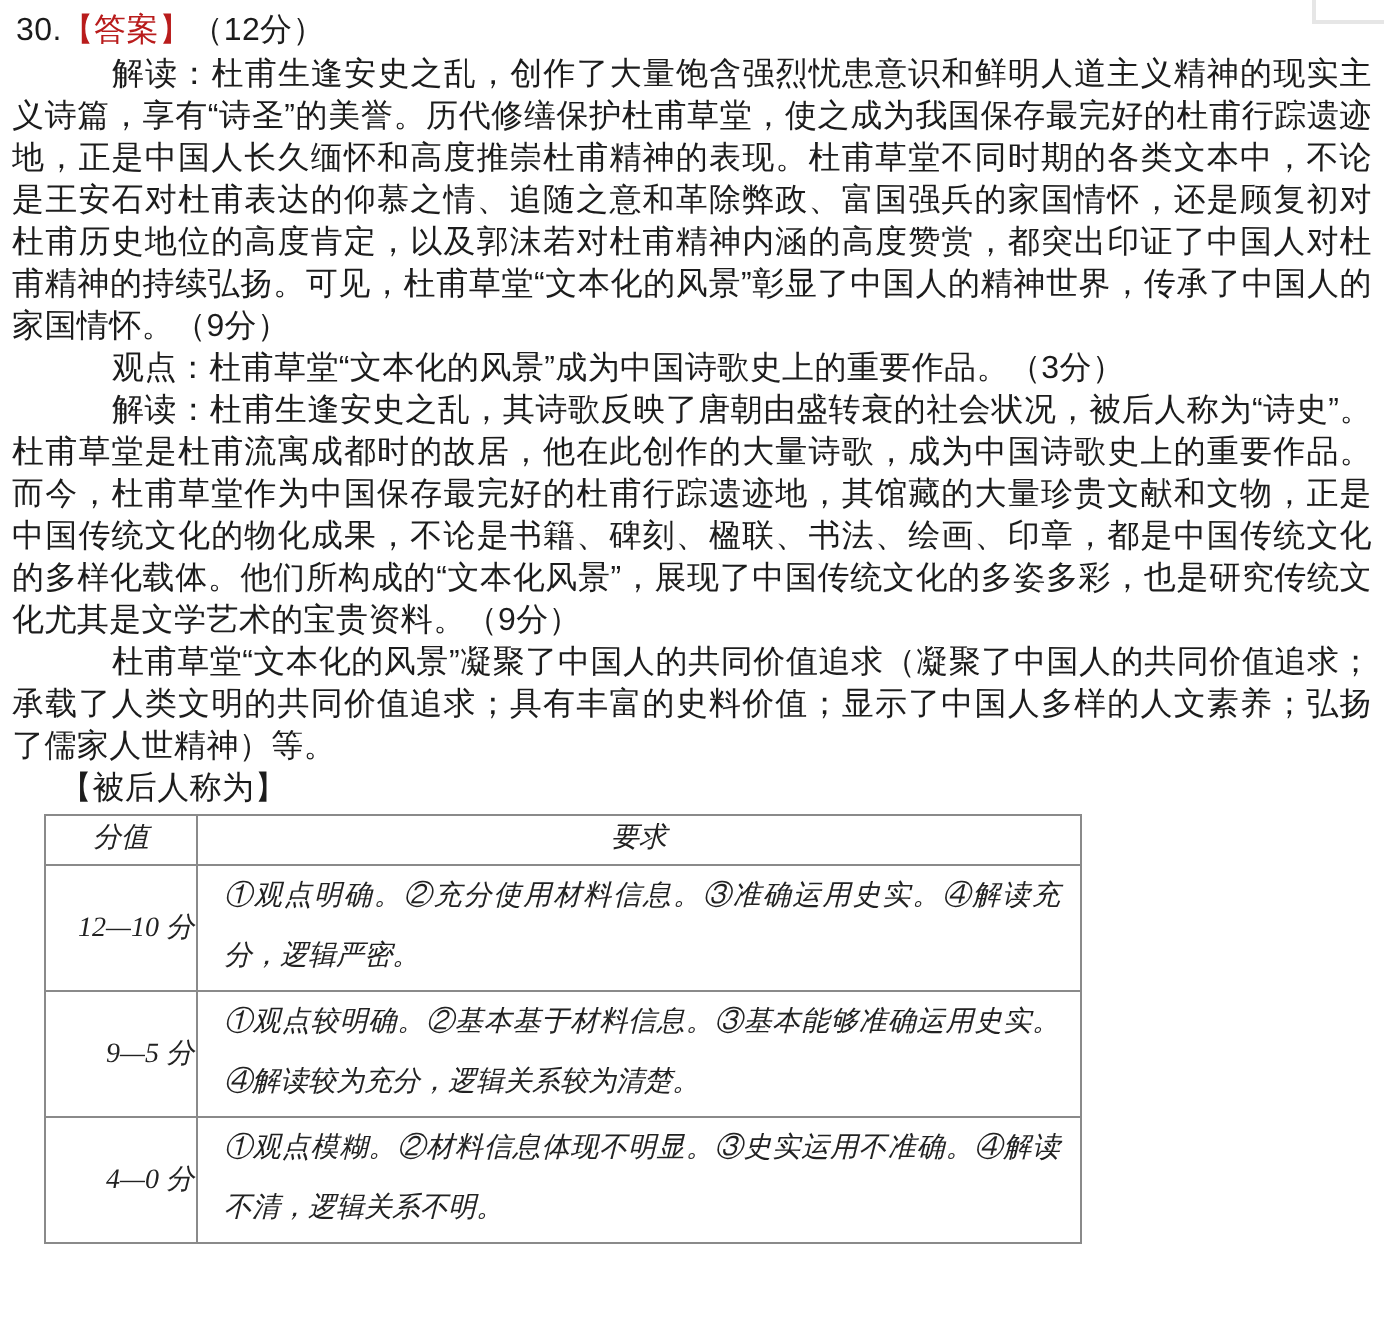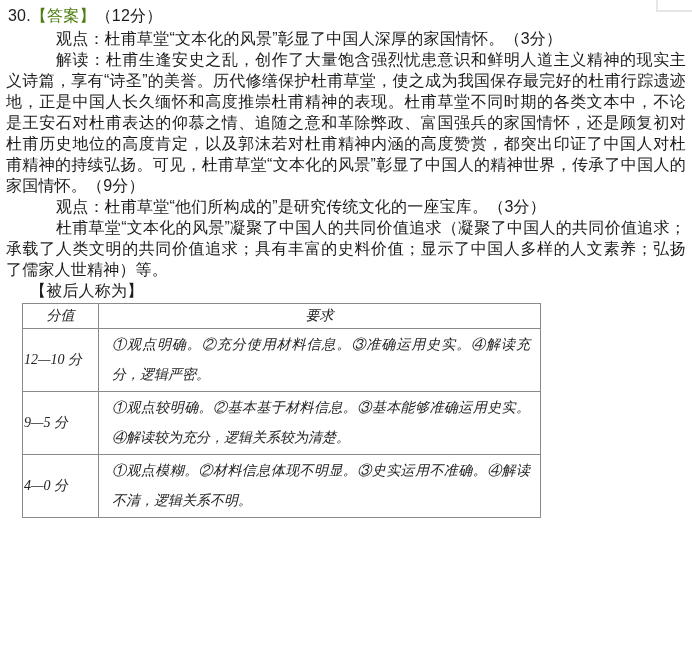--- a/index.html
+++ b/index.html
@@ -20,21 +20,21 @@
     padding: 5px 6px 0 6px;
     box-sizing: border-box;
   }
   p {
     margin: 0;
     font-size: 16px;
     line-height: 21px;
     letter-spacing: 0.2px;
   }
   .first-line { margin-left: 2px; }
-  .red { color: #4d7c0f; font-family: Liberation Mono, monospace; }
+  .red { color: #b91c1c; font-family: Liberation Mono, monospace; }
   .sec { margin-left: 24px; }
   .para {
     text-indent: 50px;
     text-align: justify;
   }
   
   .corner {
     position: absolute;
     top: 0;
     right: 0;
@@ -58,45 +58,45 @@
     font-weight: normal;
     color: #222222;
   }
   table.rubric th {
     height: 24px;
     line-height: 24px;
     padding: 0;
   }
   table.rubric col.c-score { width: 76px; }
   td.score {
-    text-align: left;
+    text-align: right;
     vertical-align: middle;
     font-size: 14px;
   }
   td.req {
     line-height: 30px;
     padding: 1px 10px 1px 13px;
     text-align: justify;
     vertical-align: middle;
     height: 60px;
   }
 </style>
 </head>
 <body>
 
 <div class="page">
 
   <div class="corner"></div>
 
   <p class="first-line"><span>30.</span><span class="red">【答案】</span><span>（12分）</span></p>
 
-  <p class="para">观点：杜甫草堂“文本化的风景”彰显了中国人深厚的家国情怀。（3分）</p>
   <p class="para">解读：杜甫生逢安史之乱，创作了大量饱含强烈忧患意识和鲜明人道主义精神的现实主义诗篇，享有“诗圣”的美誉。历代修缮保护杜甫草堂，使之成为我国保存最完好的杜甫行踪遗迹地，正是中国人长久缅怀和高度推崇杜甫精神的表现。杜甫草堂不同时期的各类文本中，不论是王安石对杜甫表达的仰慕之情、追随之意和革除弊政、富国强兵的家国情怀，还是顾复初对杜甫历史地位的高度肯定，以及郭沫若对杜甫精神内涵的高度赞赏，都突出印证了中国人对杜甫精神的持续弘扬。可见，杜甫草堂“文本化的风景”彰显了中国人的精神世界，传承了中国人的家国情怀。（9分）</p>
 
-  <p class="para">观点：杜甫草堂“他们所构成的”是研究传统文化的一座宝库。（3分）</p>
+  <p class="para">观点：杜甫草堂“文本化的风景”成为中国诗歌史上的重要作品。（3分）</p>
+  <p class="para">解读：杜甫生逢安史之乱，其诗歌反映了唐朝由盛转衰的社会状况，被后人称为“诗史”。杜甫草堂是杜甫流寓成都时的故居，他在此创作的大量诗歌，成为中国诗歌史上的重要作品。而今，杜甫草堂作为中国保存最完好的杜甫行踪遗迹地，其馆藏的大量珍贵文献和文物，正是中国传统文化的物化成果，不论是书籍、碑刻、楹联、书法、绘画、印章，都是中国传统文化的多样化载体。他们所构成的“文本化风景”，展现了中国传统文化的多姿多彩，也是研究传统文化尤其是文学艺术的宝贵资料。（9分）</p>
 
   <p class="para">杜甫草堂“文本化的风景”凝聚了中国人的共同价值追求（凝聚了中国人的共同价值追求；承载了人类文明的共同价值追求；具有丰富的史料价值；显示了中国人多样的人文素养；弘扬了儒家人世精神）等。</p>
 
   <p class="sec">【被后人称为】</p>
 
   <table class="rubric">
     <colgroup>
       <col class="c-score">
       <col class="c-req">
     </colgroup>

